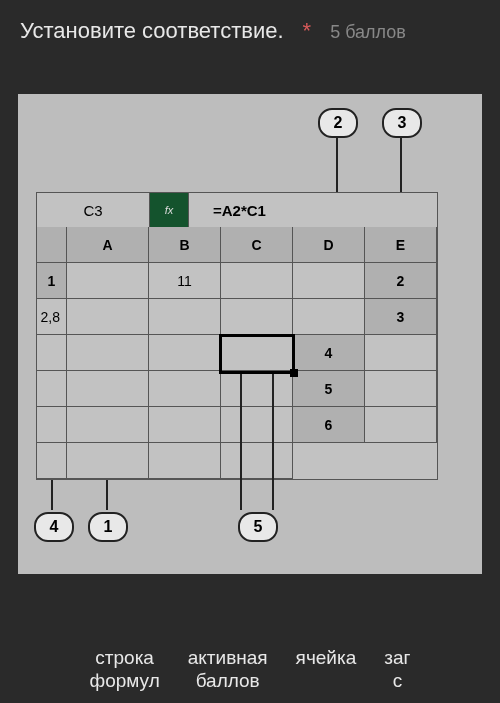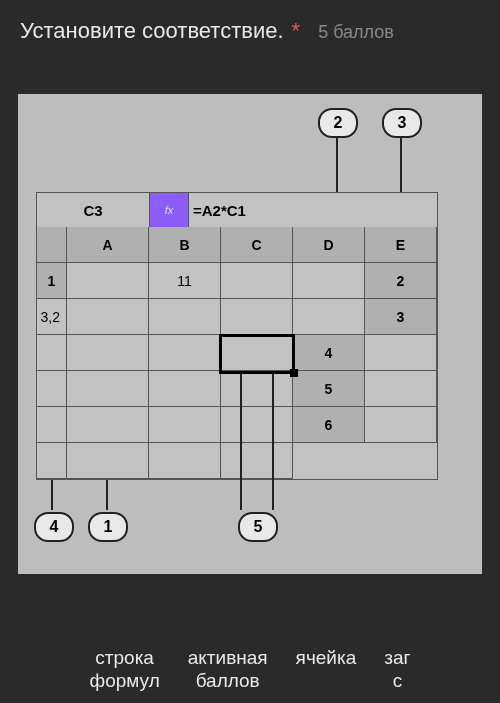--- a/index.html
+++ b/index.html
@@ -8,35 +8,34 @@
     background: #2a2a2a;
     font-family: Arial, sans-serif;
     width: 500px;
     height: 703px;
     overflow: hidden;
   }
   .header {
     padding: 18px 20px 10px 20px;
     display: flex;
     align-items: baseline;
-    gap: 8px;
+    gap: 19px;
   }
   .title {
     color: #e8e8e8;
     font-size: 22px;
     font-weight: 400;
   }
   .asterisk {
     color: #d85a5a;
     font-size: 22px;
   }
   .points {
     color: #888;
     font-size: 18px;
-    margin-left: 10px;
   }
   .image-wrap {
     margin: 40px 18px 0 18px;
     background: #bdbdbd;
     padding: 18px 10px 22px 10px;
     position: relative;
     height: 480px;
     box-sizing: border-box;
   }
 
@@ -72,38 +71,38 @@
     display: flex;
     height: 34px;
   }
   .name-box {
     width: 112px;
     border-right: 1px solid #555;
     display: flex;
     align-items: center;
     justify-content: center;
     font-size: 15px;
-    font-weight: bold;
+    font-weight: normal;
     color: #000;
   }
   .fx-box {
     width: 38px;
-    background: #8b5cf6;
+    background: #14532d;
     color: #ddd;
     display: flex;
     align-items: center;
     justify-content: center;
     font-size: 11px;
     font-style: italic;
   }
   .formula-input {
     flex: 1;
     display: flex;
     align-items: center;
-    padding-left: 4px;
+    padding-left: 24px;
     font-size: 15px;
     color: #000;
     font-weight: bold;
     border-left: 1px solid #555;
   }
   .grid {
     display: grid;
     grid-template-columns: 30px 82px 72px 72px 72px 72px;
     grid-auto-rows: 36px;
   }
@@ -201,21 +200,21 @@
       <div class="colhead">D</div>
       <div class="colhead">E</div>
 
       <div class="rowhead">1</div>
       <div></div>
       <div class="center">11</div>
       <div></div>
       <div></div>
 
       <div class="rowhead">2</div>
-      <div class="right">3,2</div>
+      <div class="right">2,8</div>
       <div></div>
       <div></div>
       <div></div>
       <div></div>
 
       <div class="rowhead">3</div>
       <div></div>
       <div></div>
       <div></div>
       <div></div>

